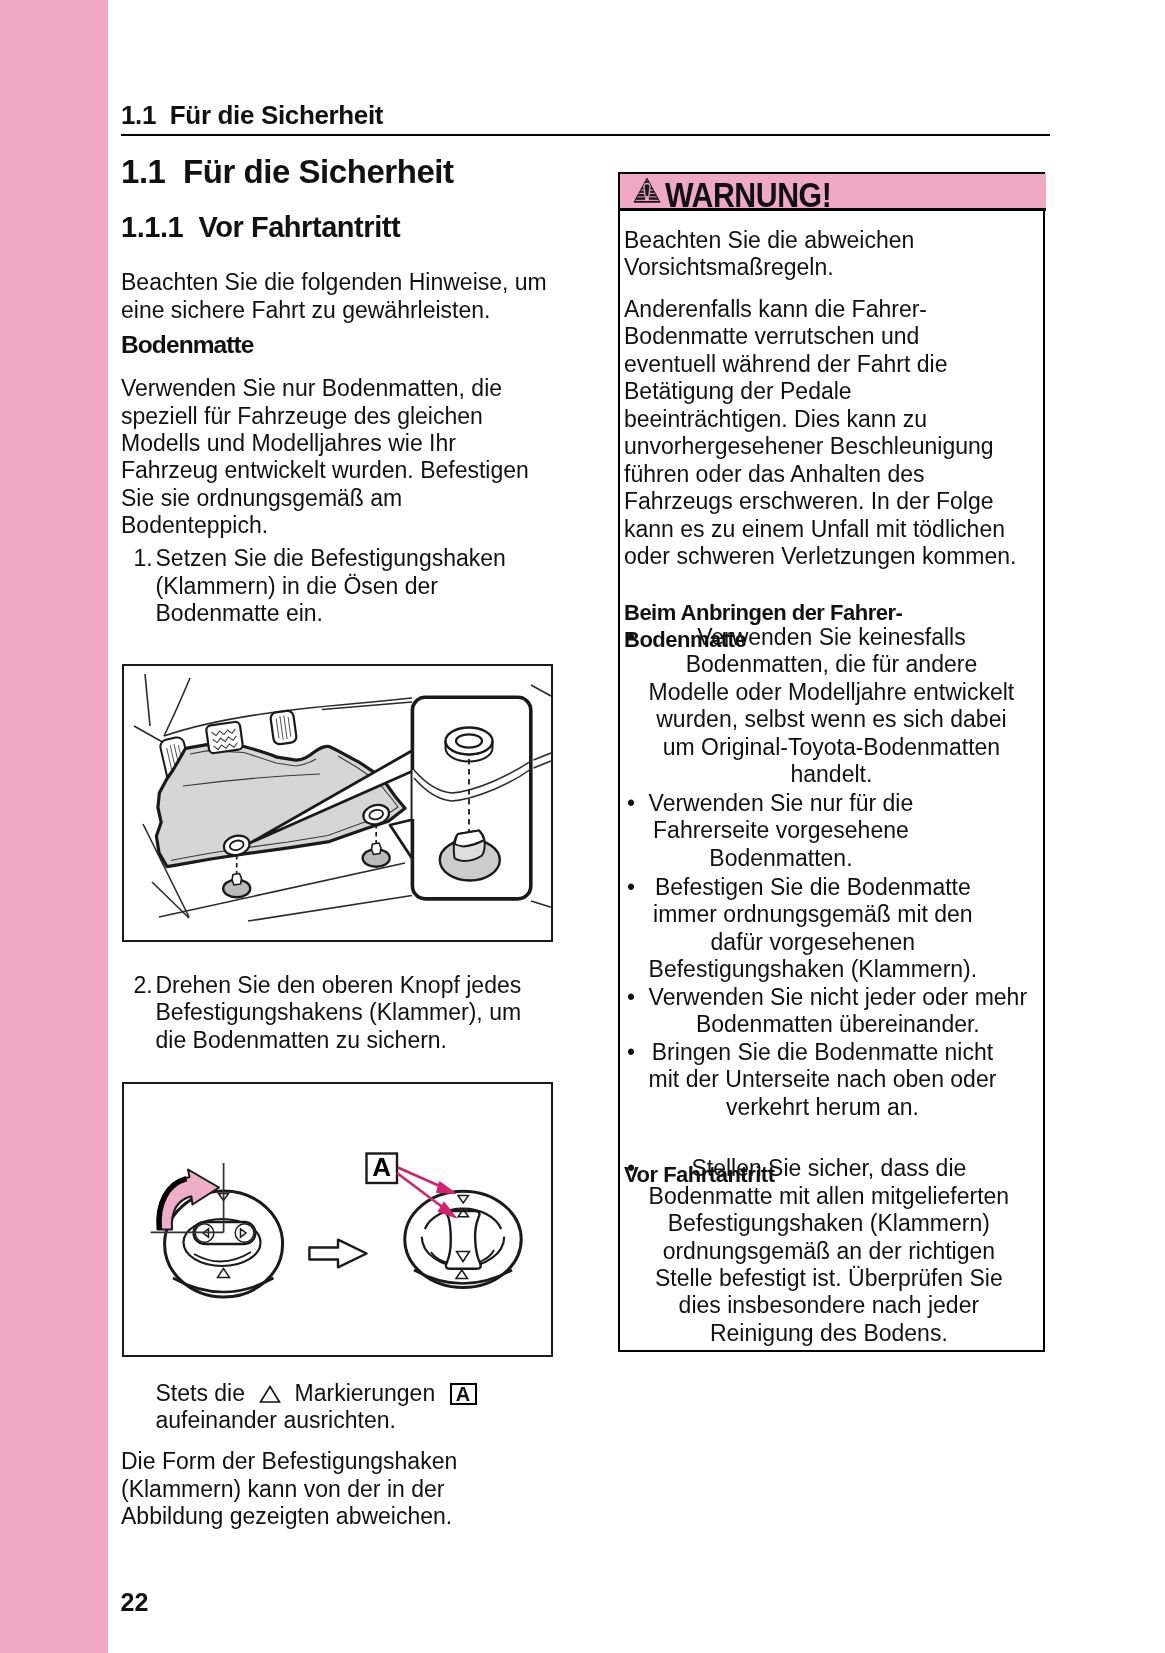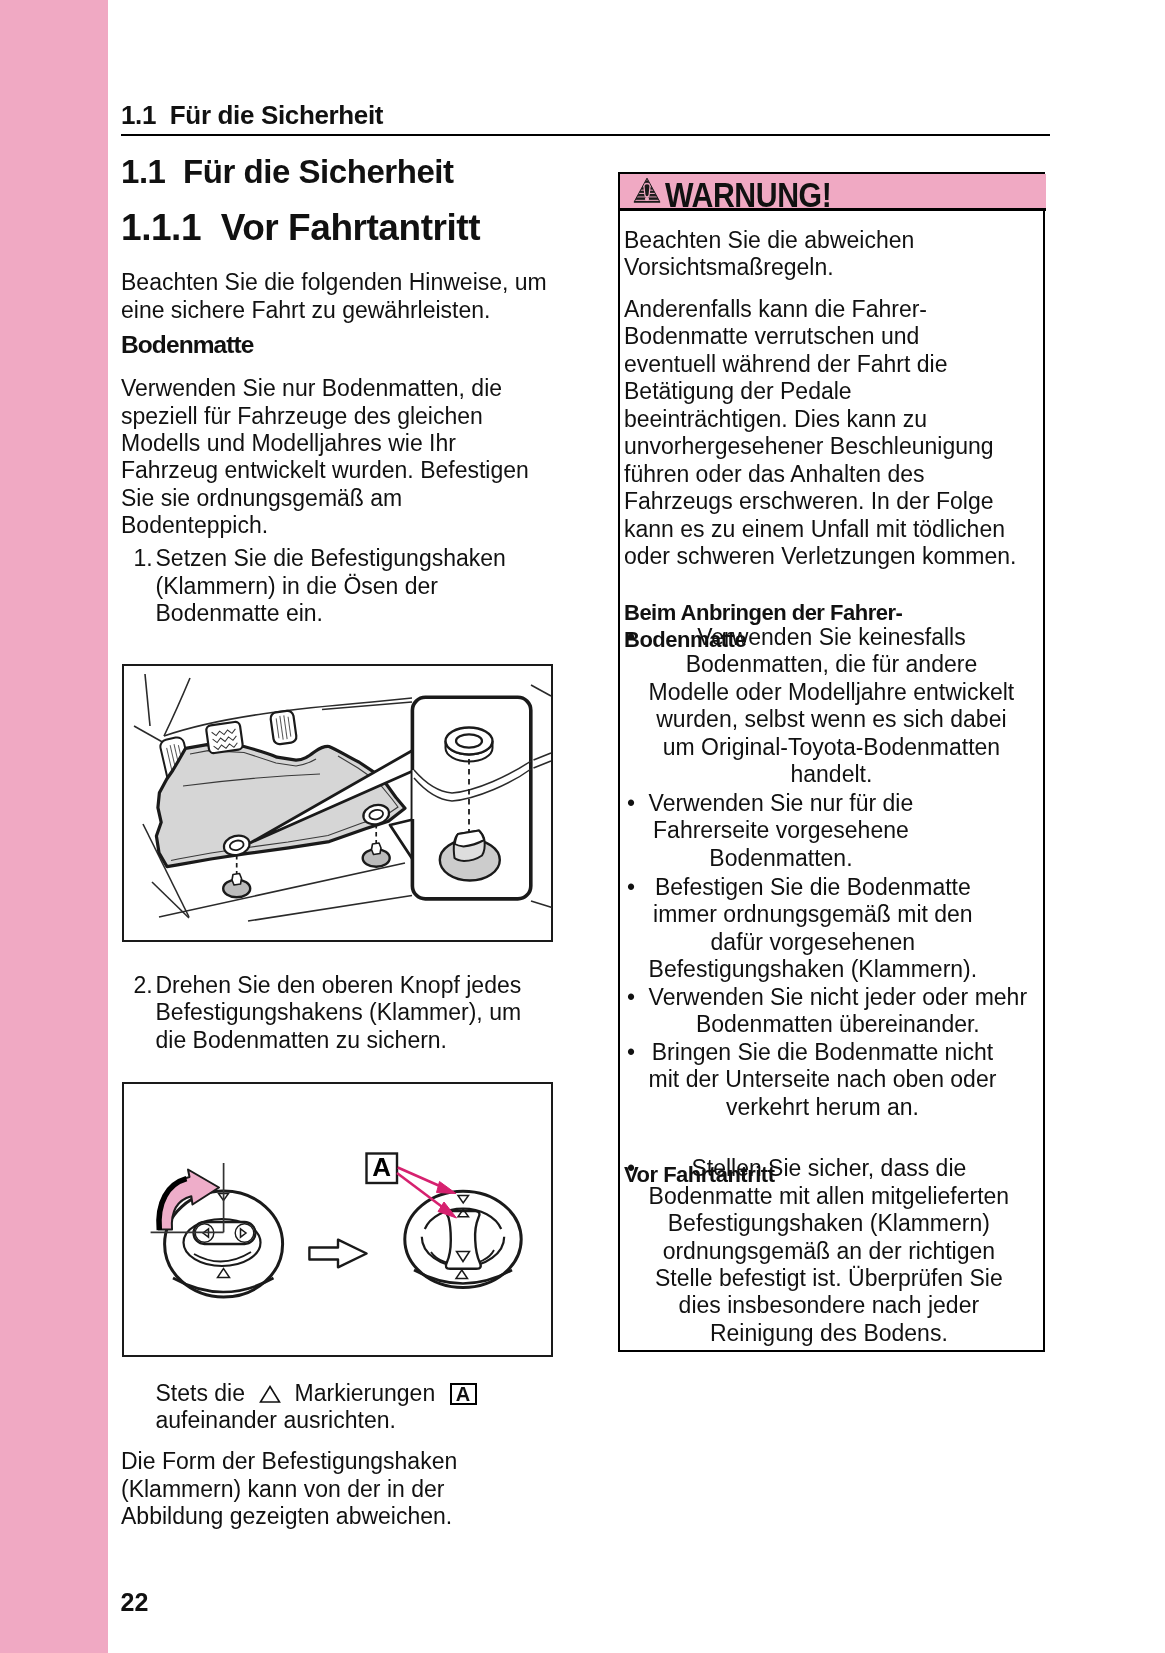--- a/index.html
+++ b/index.html
@@ -4,21 +4,21 @@
 <style>
   html,body{margin:0;padding:0;}
   body{width:1165px;height:1653px;position:relative;background:#ffffff;
        font-family:"Liberation Sans",sans-serif;color:#111;overflow:hidden;}
   .abs{position:absolute;white-space:pre;}
   .body23{font-size:23px;line-height:27.45px;letter-spacing:0px;}
   .sidebar{left:0;top:0;width:108px;height:1653px;background:#f0a9c3;}
   .runhead{left:121px;top:101.8px;font-size:26px;line-height:26px;font-weight:bold;letter-spacing:-0.35px;}
   .rule{left:121px;top:133.6px;width:929px;height:2px;background:#000;}
   .h1{left:121px;top:154.9px;font-size:33px;line-height:33px;font-weight:bold;letter-spacing:-0.45px;}
-  .h2{left:121px;top:213.0px;font-size:37px;line-height:29px;font-weight:bold;letter-spacing:-0.45px;}
+  .h2{left:121px;top:213.0px;font-size:29px;line-height:29px;font-weight:bold;letter-spacing:-0.45px;}
   .p1{left:121px;top:257.3px;margin-top:12px;}
   .bh1{left:121px;top:332.6px;font-size:24.5px;line-height:24.5px;font-weight:bold;letter-spacing:-0.9px;}
   .p2{left:121px;top:375.1px;}
   .li1{left:133.5px;top:545.3px;}
   .li2{left:133.5px;top:963.7px;margin-top:8px;}
   .num{display:inline-block;width:22px;}
   .cap{left:155.5px;top:1379.8px;}
   .p3{left:121px;top:1448.2px;}
   .pgnum{left:120.5px;top:1590.9px;font-size:25px;line-height:23px;font-weight:bold;}
   .fig1{left:122px;top:664px;}

